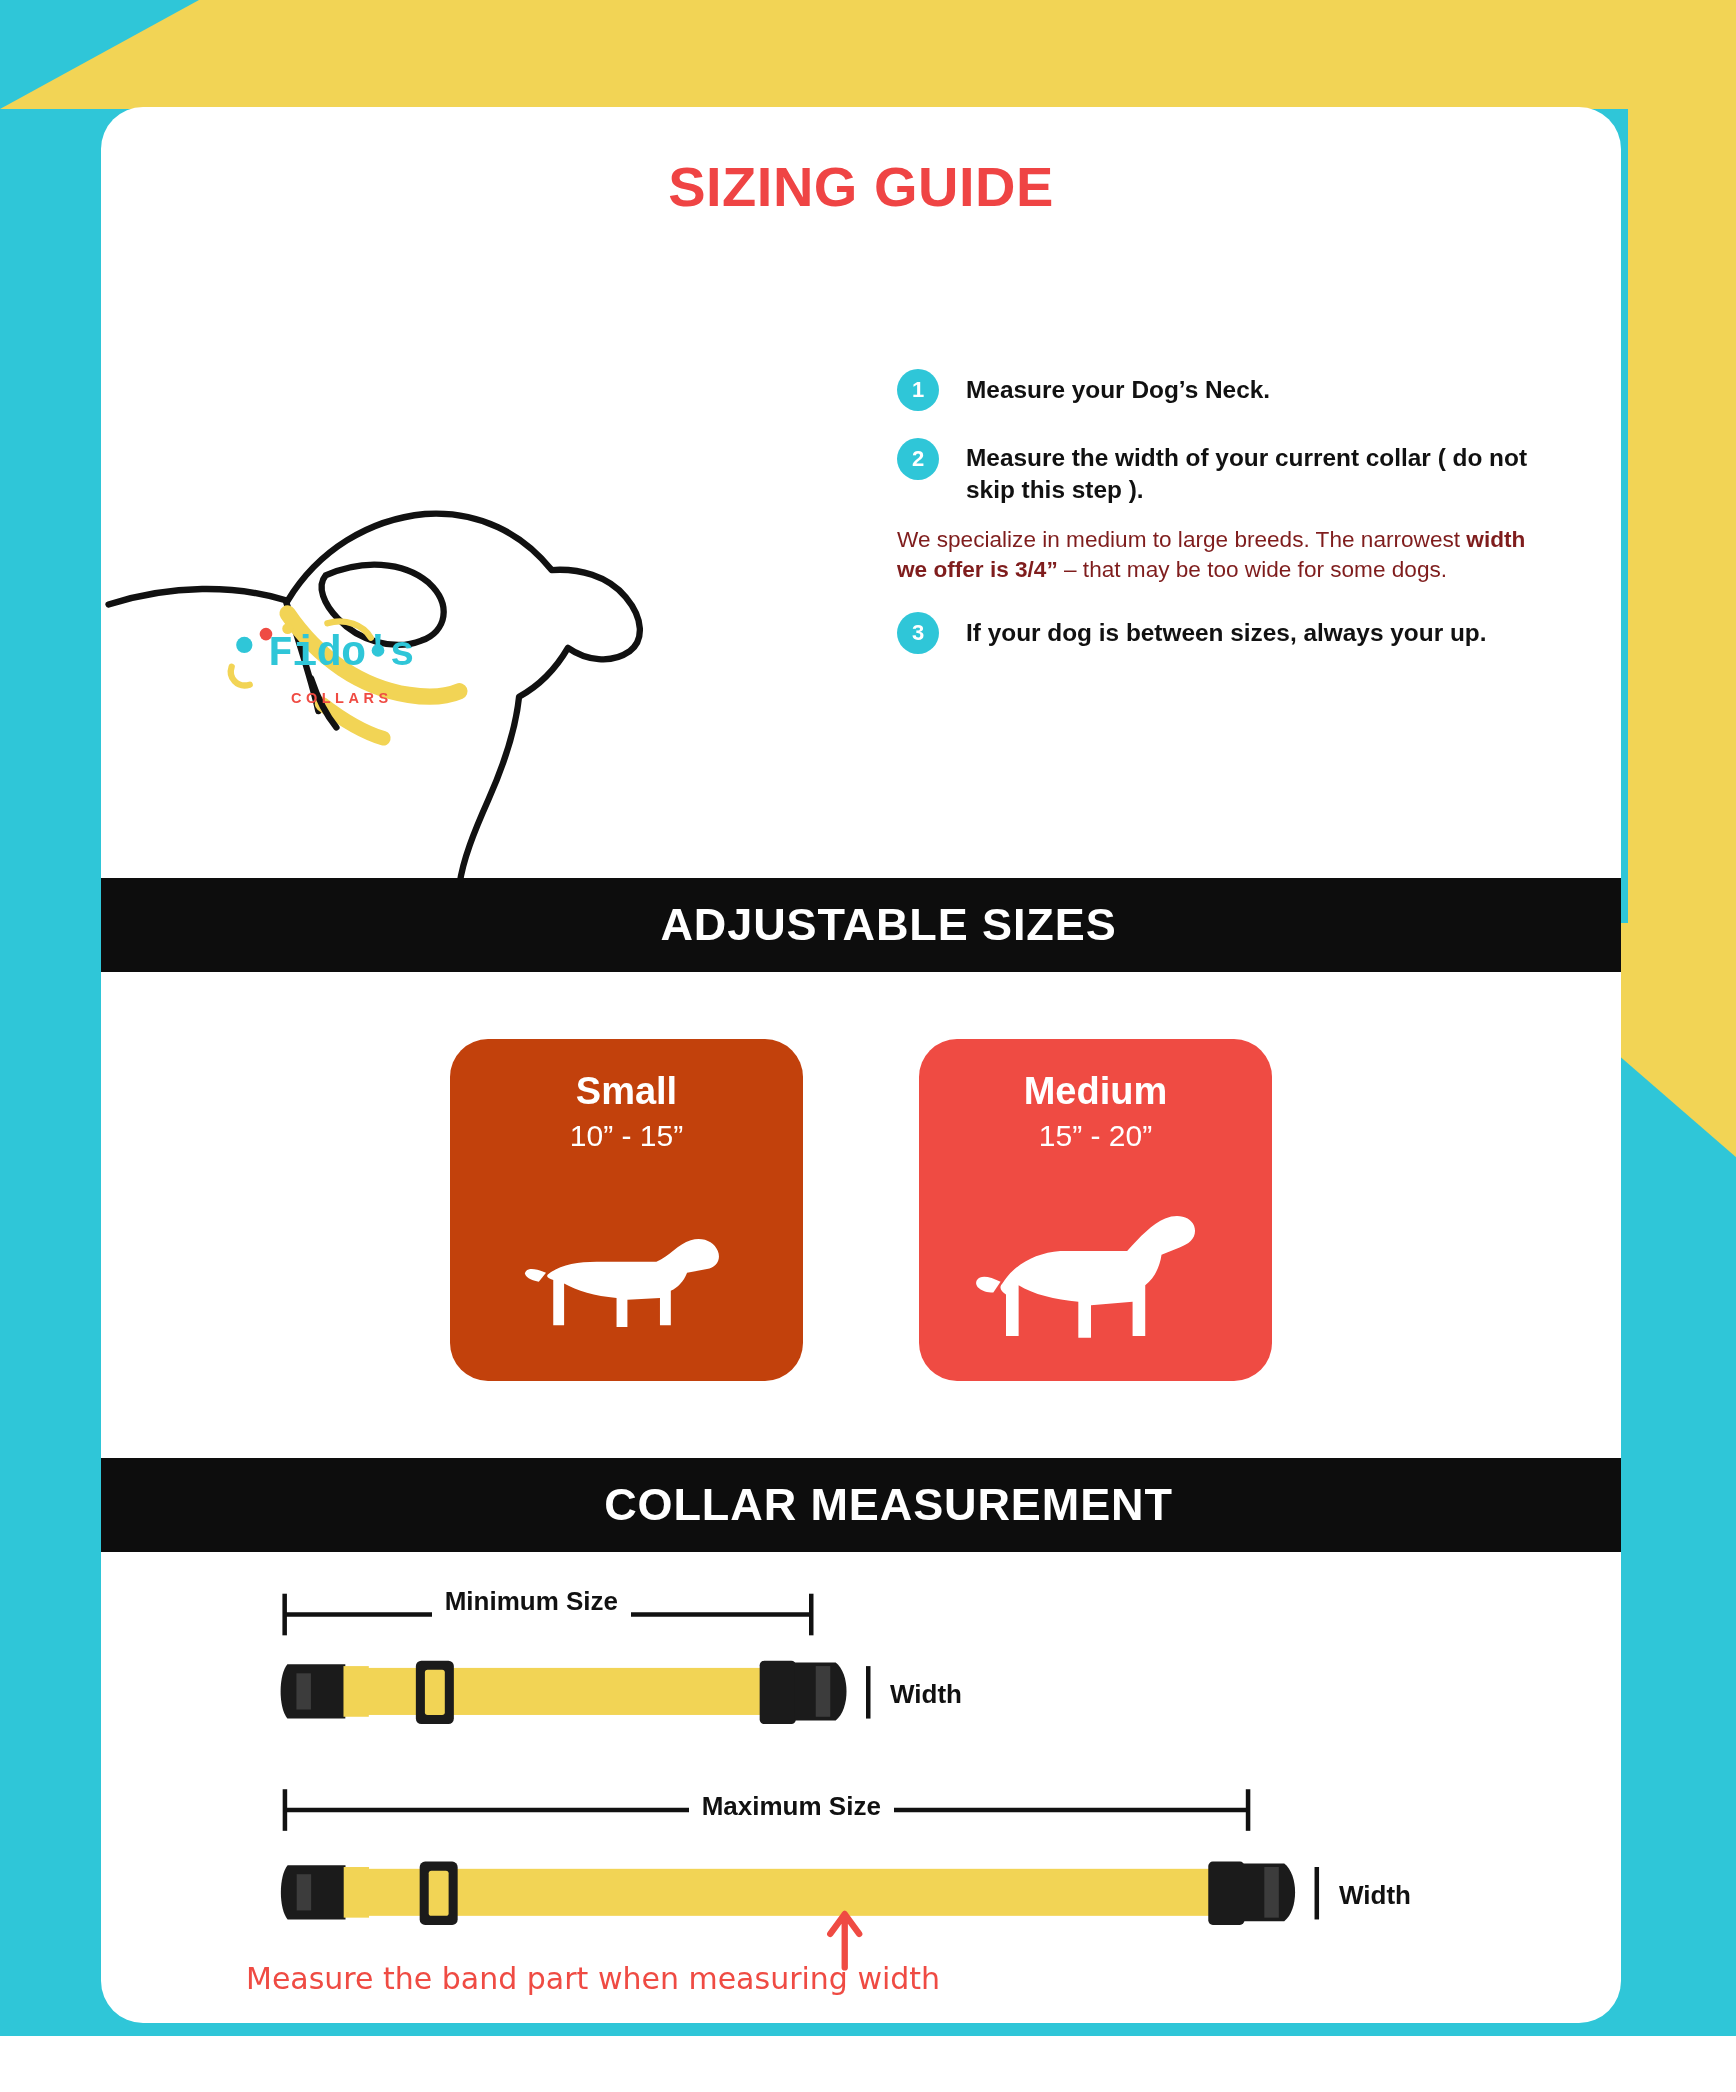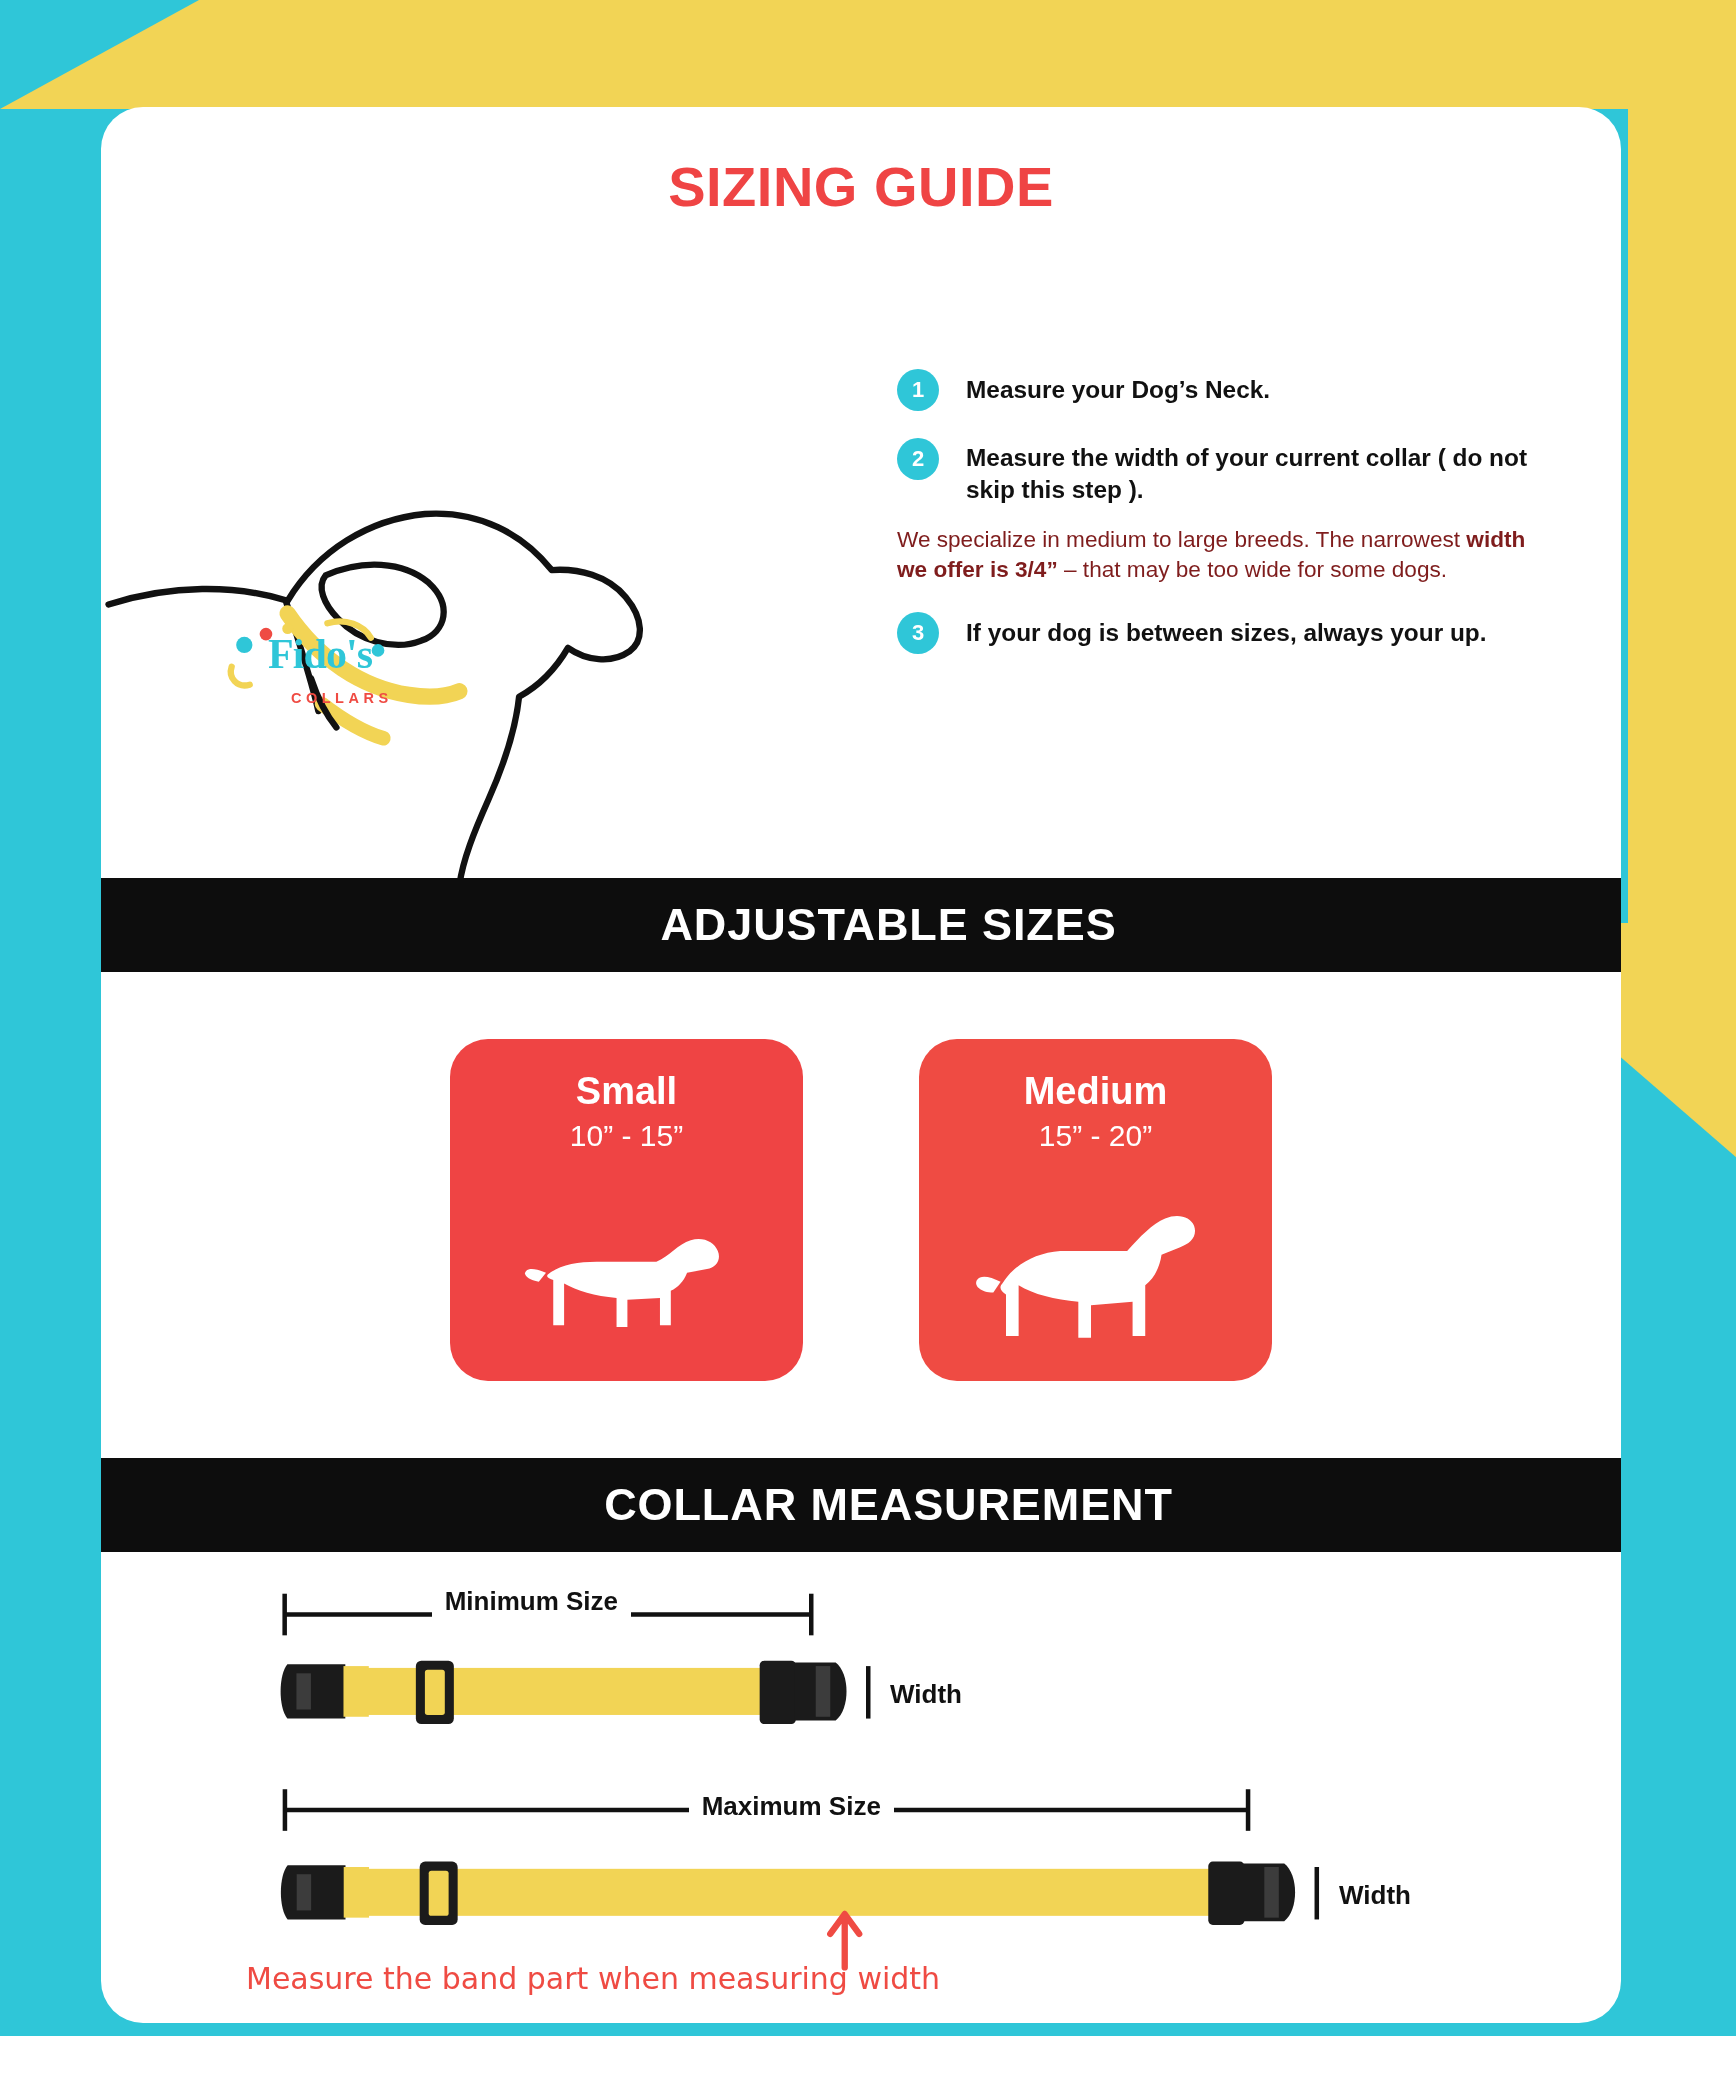--- a/index.html
+++ b/index.html
@@ -93,21 +93,21 @@
     top: 507px;
     width: 262px;
     height: 136px;
   }
   .logo-word {
     position: absolute;
     left: 49px; top: 16.3px;
     font-size: 42px;
     font-weight: bold;
     color: #2fc6d8;
-    font-family: Liberation Serif, serif;
+    font-family: Liberation Mono, monospace;
     letter-spacing: -0.9px;
   }
   .logo-sub {
     position: absolute;
     left: 72px; top: 76px;
     font-size: 14.5px;
     letter-spacing: 4.5px;
     color: #ef4b43;
     font-weight: bold;
   }
@@ -306,21 +306,21 @@
       <div class="step-num">3</div>
       <div class="step-text">If your dog is between sizes, always your up.</div>
     </div>
 
   </div>
 
   <div class="banner banner-1">ADJUSTABLE SIZES</div>
 
   <div class="size-row">
 
-    <div class="size-card" style="background:#ef4444;">
+    <div class="size-card" style="background:#c2410c;">
       <div class="size-name">Small</div>
       <div class="size-range">10” - 15”</div>
       <svg class="size-dog" viewBox="0 0 390 230">
         <path d="M108 120 C 120 110, 140 106, 162 106 L 228 106 C 242 100, 252 86, 266 82
                  C 280 78, 292 84, 296 94 C 300 104, 294 112, 284 114
                  L 262 118 C 258 128, 252 134, 244 138 L 244 176 L 232 176 L 232 146
                  L 196 148 L 196 178 L 184 178 L 184 146 C 160 144, 140 138, 126 130
                  L 126 176 L 114 176 L 114 126 C 108 124, 106 122, 108 120 Z" fill="#ffffff"></path>
         <path d="M106 118 C 96 114, 88 112, 84 116 C 80 120, 86 126, 98 128" fill="#ffffff"></path>
       </svg>

